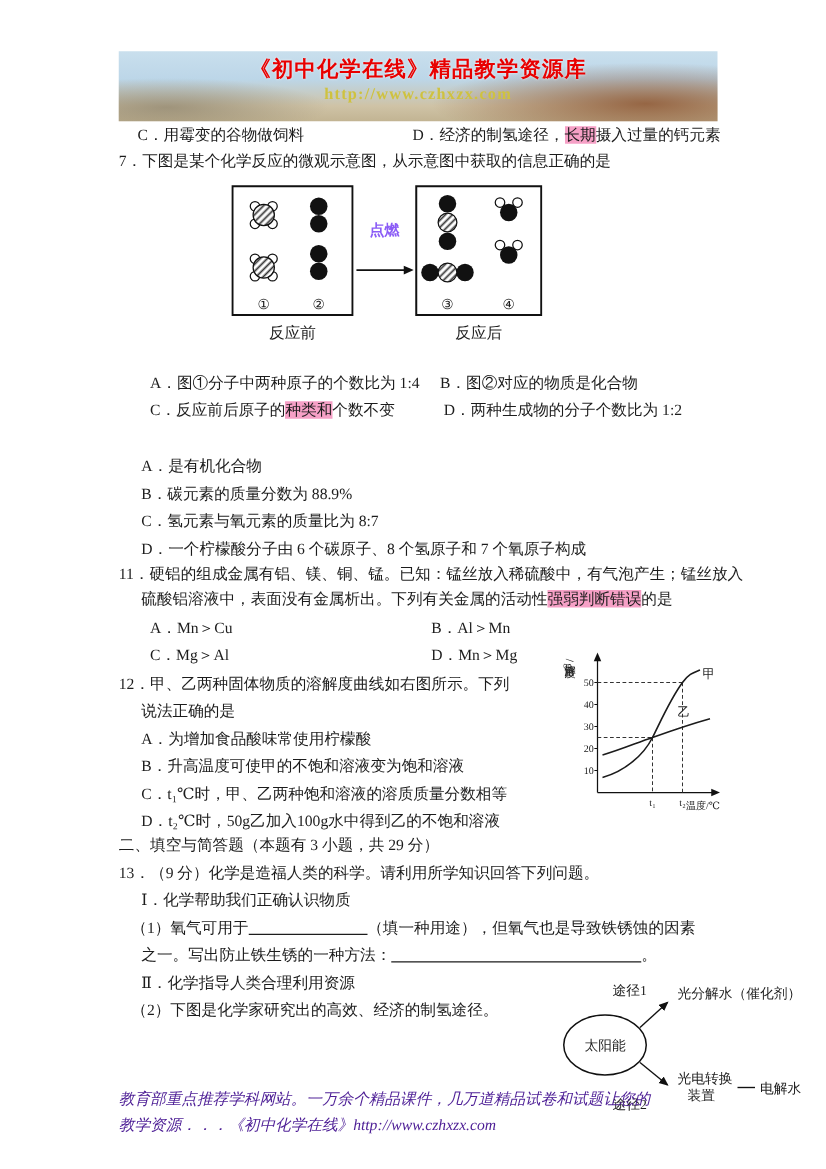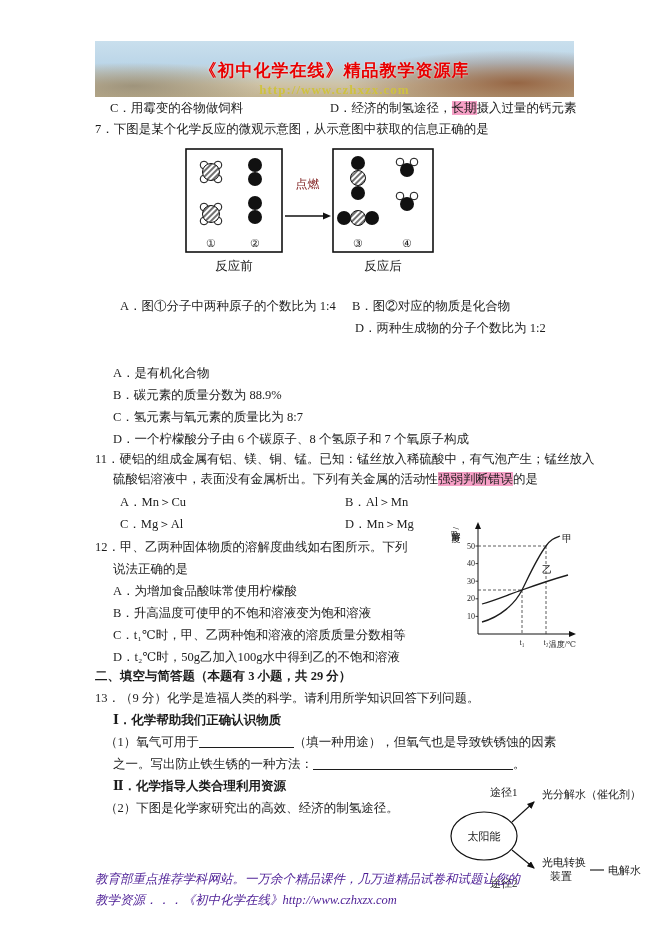--- a/index.html
+++ b/index.html
@@ -3,36 +3,36 @@
 <meta charset="utf-8">
 <style>
   * { margin:0; padding:0; box-sizing:border-box; }
   body {
     width:661px; height:935px; background:#ffffff;
     font-family:"Liberation Serif","DejaVu Serif",serif;
     font-size:12.5px; color:#1c1c1c;
   }
   .page { position:relative; width:661px; height:935px; overflow:hidden; background:#fff; }
   .abs { position:absolute; white-space:nowrap; line-height:1.35; }
-  .b { font-weight:bold; }
+  .b { font-weight:normal; }
   .hl { background:#f6a0c6; }
   .blank { display:inline-block; border-bottom:1px solid #1c1c1c; height:12px; vertical-align:-2px; }
   .banner {
     position:absolute; left:95px; top:41px; width:479px; height:56px; text-align:center;
     background:
       radial-gradient(ellipse 55% 90% at 88% 75%, rgba(140,85,50,.85), rgba(140,85,50,0) 65%),
       radial-gradient(ellipse 45% 70% at 8% 80%, rgba(120,110,90,.55), rgba(120,110,90,0) 60%),
       linear-gradient(180deg,#c9dfed 0%,#bcd6e8 40%,#cfc3a6 78%,#c2b493 100%);
   }
-  .banner-title { padding-top:18px; font-size:17px; font-weight:bold; color:#e80000; letter-spacing:1px; text-shadow:0 0 2px rgba(255,255,255,.85); }
+  .banner-title { padding-top:3px; font-size:17px; font-weight:bold; color:#e80000; letter-spacing:1px; text-shadow:0 0 2px rgba(255,255,255,.85); }
   .banner-url { font-size:13px; font-weight:bold; color:#cfc23f; letter-spacing:1px; }
   .rxn { position:absolute; left:185px; top:148px; width:250px; height:130px; }
   .rxn-label { position:absolute; top:110px; text-align:center; }
   .ignite { position:absolute; left:98px; top:28px; width:49px; text-align:center; }
-  .ignite-text { font-weight:normal; font-size:12px; color:#7f1d1d; margin-bottom:17px; }
+  .ignite-text { font-weight:bold; font-size:12px; color:#8b5cf6; margin-bottom:17px; }
   .chart { position:absolute; left:448px; top:514px; width:130px; height:142px; }
   .chart svg text { font-size:8px; fill:#1c1c1c; }
   .chart svg text.clabel { font-size:10px; }
   .ylabel { position:absolute; left:1px; top:10px; writing-mode:vertical-rl; font-size:9px; letter-spacing:1px; }
   svg text { font-family:inherit; fill:#1c1c1c; }
   .h2svg { position:absolute; left:432px; top:780px; }
   .h2svg text { font-size:11px; }
   .footer { position:absolute; font-style:italic; color:#4c1d95; font-size:12.5px; white-space:nowrap; }
 </style>
 </head>
@@ -120,20 +120,21 @@
       <text x="26" y="99" text-anchor="middle" font-size="11">③</text>
       <text x="75" y="99" text-anchor="middle" font-size="11">④</text>
     </svg>
 
     <div class="abs rxn-label" style="left:4px;width:90px">反应前</div>
     <div class="abs rxn-label" style="left:151px;width:94px">反应后</div>
   </div>
 
   <span class="abs" style="left:120px;top:298px">A．图①分子中两种原子的个数比为 1:4</span>
   <span class="abs" style="left:352px;top:298px">B．图②对应的物质是化合物</span>
+  <span class="abs" style="left:120px;top:320px"><span>C．反应前后原子的</span><span class="hl">种类和</span><span>个数不变</span></span>
   <span class="abs" style="left:355px;top:320px">D．两种生成物的分子个数比为 1:2</span>
 
   <span class="abs" style="left:113px;top:365px">A．是有机化合物</span>
   <span class="abs" style="left:113px;top:387px">B．碳元素的质量分数为 88.9%</span>
   <span class="abs" style="left:113px;top:409px">C．氢元素与氧元素的质量比为 8:7</span>
   <span class="abs" style="left:113px;top:431px">D．一个柠檬酸分子由 6 个碳原子、8 个氢原子和 7 个氧原子构成</span>
 
   <span class="abs" style="left:95px;top:451px">11．硬铝的组成金属有铝、镁、铜、锰。已知：锰丝放入稀硫酸中，有气泡产生；锰丝放入</span>
   <span class="abs" style="left:113px;top:471px"><span>硫酸铝溶液中，表面没有金属析出。下列有关金属的活动性</span><span class="hl">强弱判断错误</span><span>的是</span></span>
   <span class="abs" style="left:120px;top:494px">A．Mn＞Cu</span>

